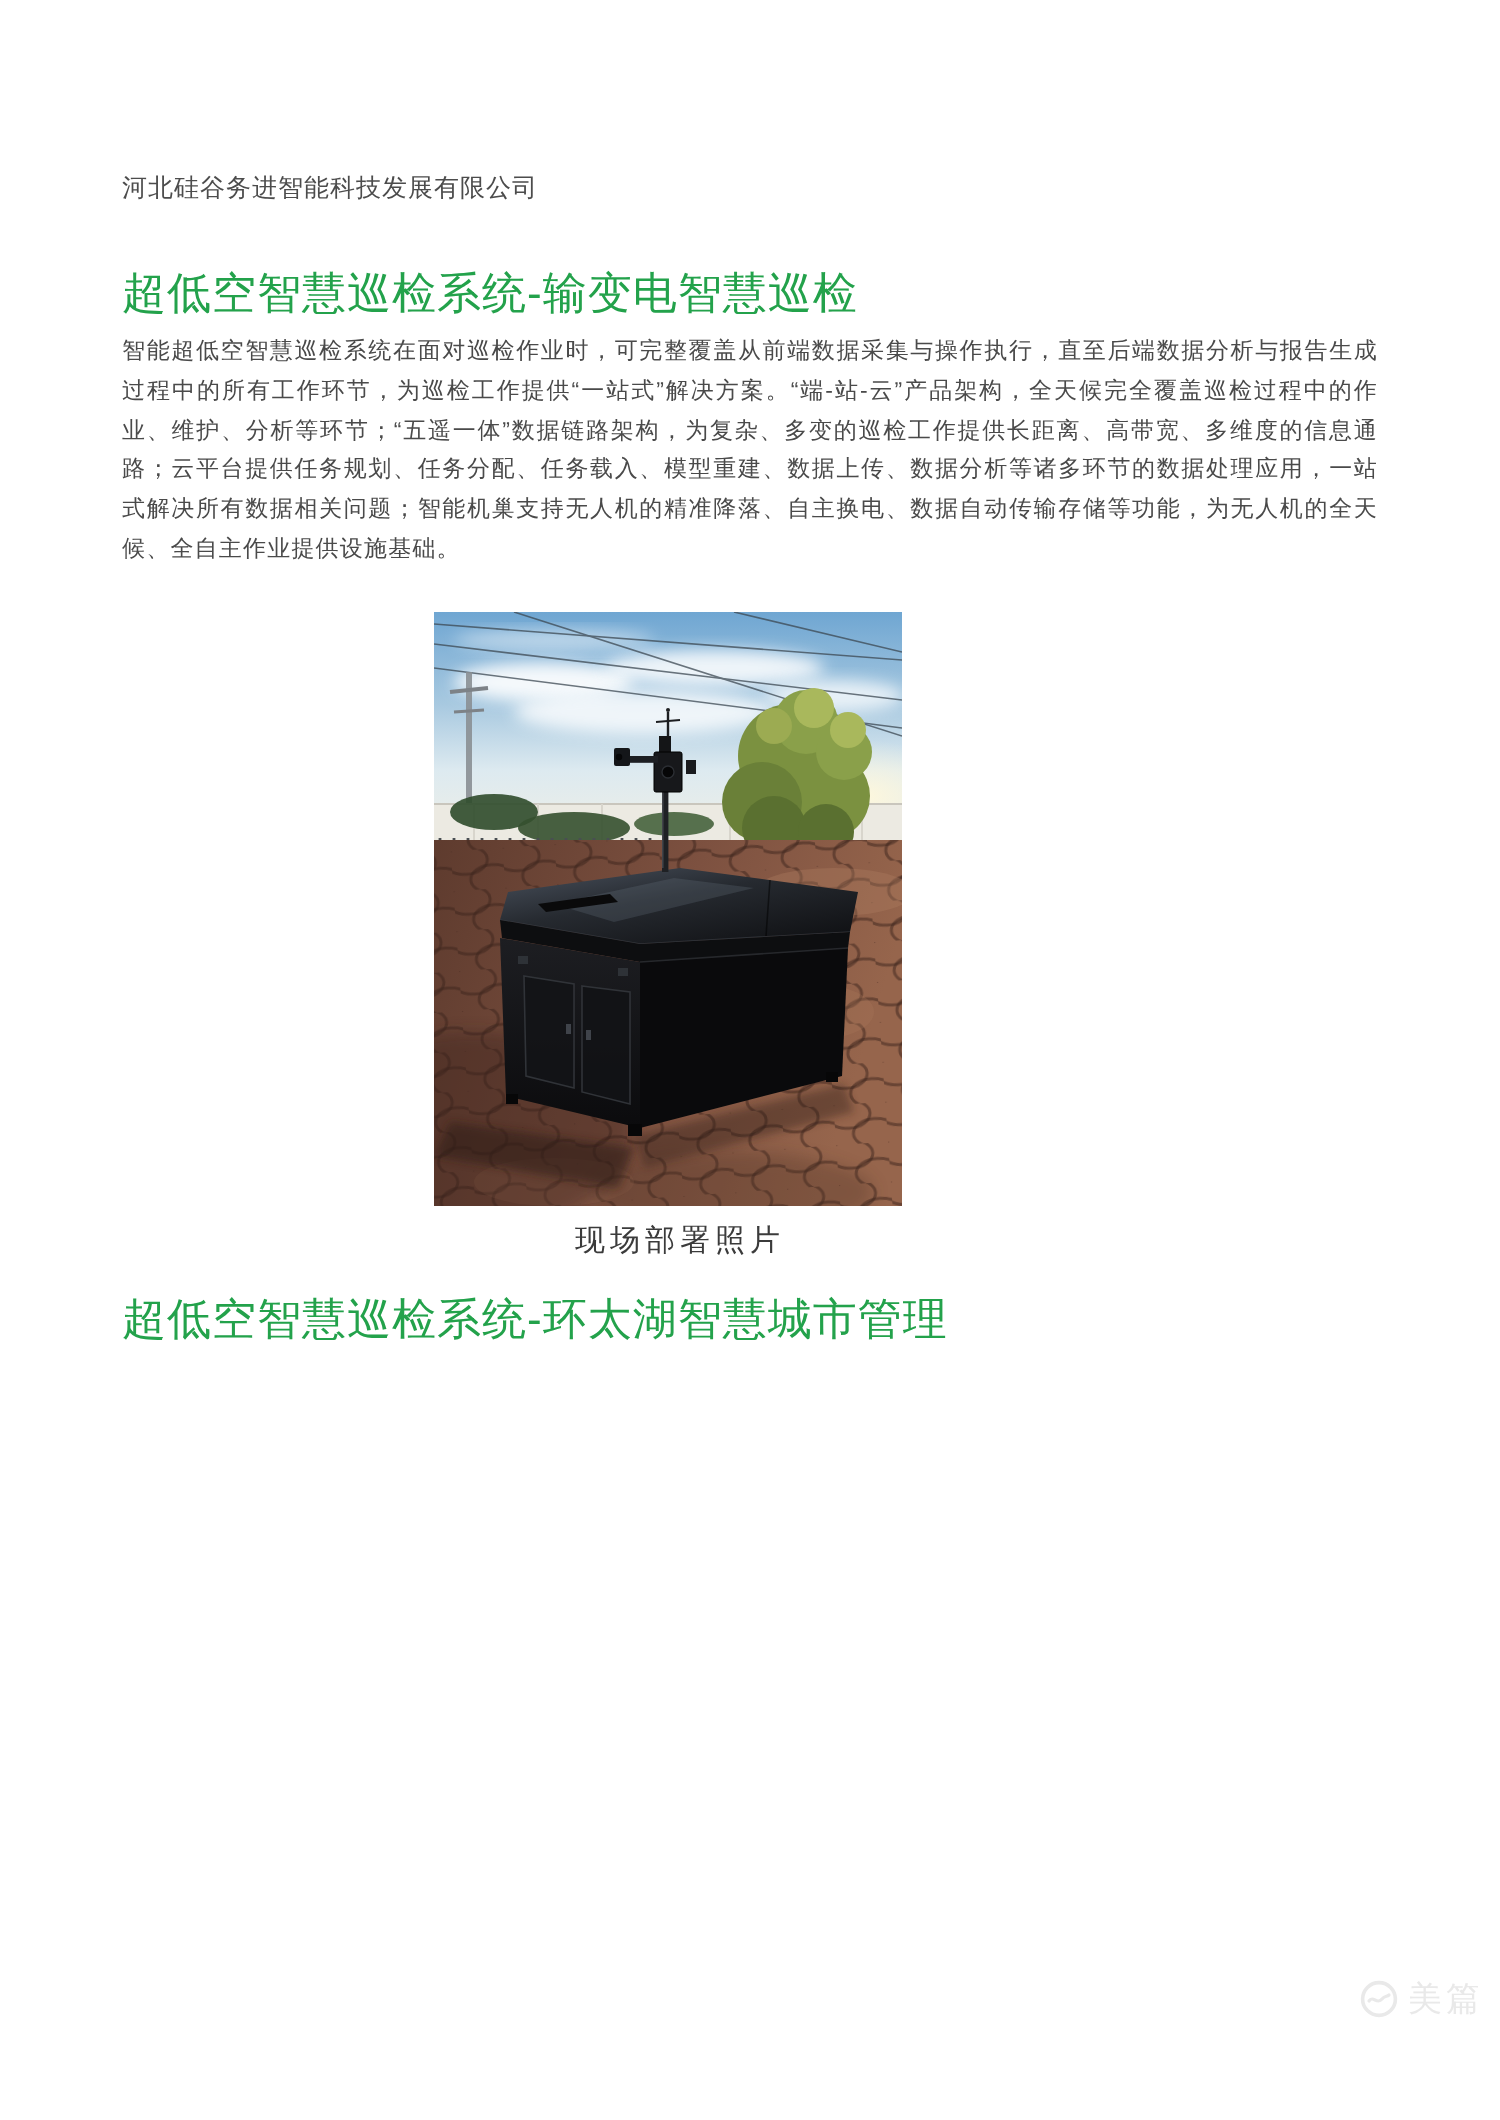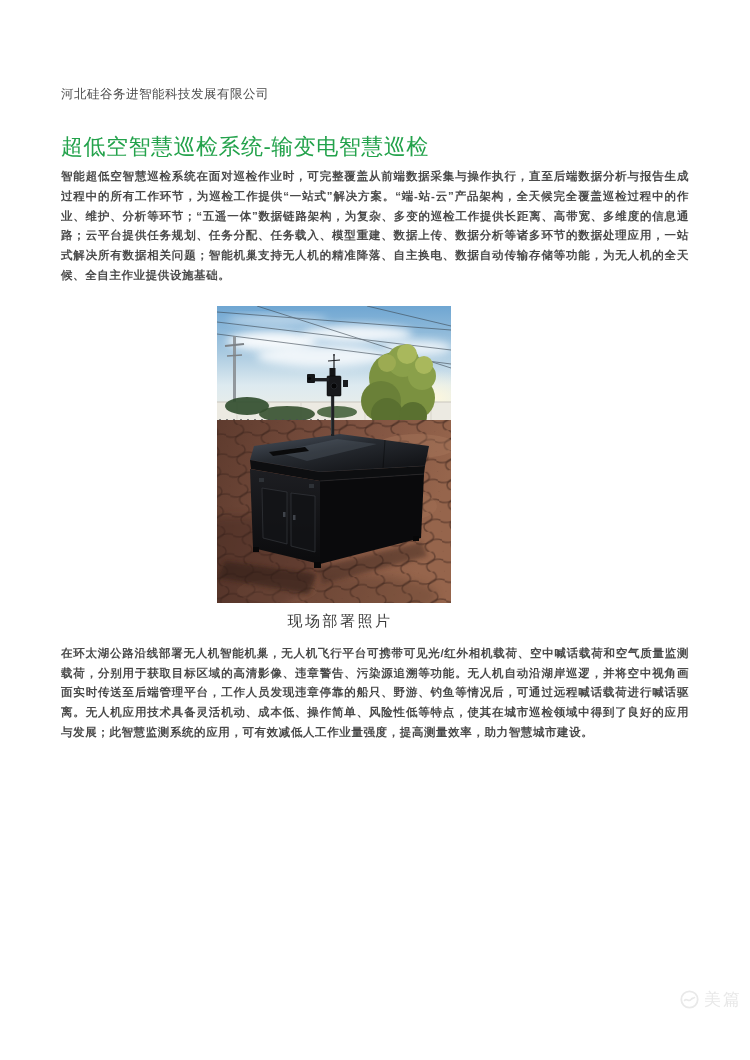--- a/index.html
+++ b/index.html
@@ -33,21 +33,20 @@
   }
   h1.sec-heading.second { margin-top: 15px; }
   p.body-text {
     margin-top: 7px;
     font-size: 11.5px;
     line-height: 19.8px;
     color: #4a4a4a;
     text-align: justify;
     text-justify: inter-ideograph;
     letter-spacing: 0.6px;
-    font-weight: bold;
   }
   p.body-text.after-figure { margin-top: 9px; }
   p.body-text.last { margin-top: 13px; }
   figure.deploy-figure {
     margin-top: 20px;
     margin-left: 156px;
     width: 246px;
   }
   figure.deploy-figure svg { display: block; }
   figcaption.photo-caption {
@@ -260,22 +259,22 @@
           <rect x="96" y="72" width="16" height="3.4" fill="#1d1f23"></rect>
           <rect x="90" y="68" width="8" height="9" rx="1" fill="#141619"></rect>
           <circle cx="92.5" cy="72.5" r="1.6" fill="#060607"></circle>
           <rect x="126" y="74" width="5" height="7" fill="#191b1e"></rect>
         </g>
       </svg>
       <figcaption class="photo-caption">现场部署照片</figcaption>
     </figure>
 
 
-
-    <p class="body-text last">在环太湖公路沿线部署无人机智能机巢，无人机飞行平台可携带可见光/红外相机载荷、空中喊话载荷和空气质量监测载荷，分别用于获取目标区域的高清影像、违章警告、污染源追溯等功能。无人机自动沿湖岸巡逻，并将空中视角画面实时传送至后端管理平台，工作人员发现违章停靠的船只、野游、钓鱼等情况后，可通过远程喊话载荷进行喊话驱离。无人机应用技术具备灵活机动、成本低、操作简单、风险性低等特点，使其在城市巡检领域中得到了良好的应用与发展；此智慧监测系统的应用，可有效减低人工作业量强度，提高测量效率，助力智慧城市建设。</p>
+    <h1 class="sec-heading second">超低空智慧巡检系统-环太湖智慧城市管理</h1>
+
 
   </div>
 
   <div class="watermark">
     <span style="display:inline-flex;">
       <svg width="19" height="19" viewBox="0 0 19 19" xmlns="http://www.w3.org/2000/svg">
         <circle cx="9.5" cy="9.5" r="8.2" fill="none" stroke="#e9e9e9" stroke-width="1.8"></circle>
         <path d="M 4.5,10.5 C 6.5,7.5 8.5,12.5 11,9.5 C 12.5,7.7 13.5,8.5 14.5,7.5" fill="none" stroke="#e9e9e9" stroke-width="1.6" stroke-linecap="round"></path>
       </svg>
     </span>

